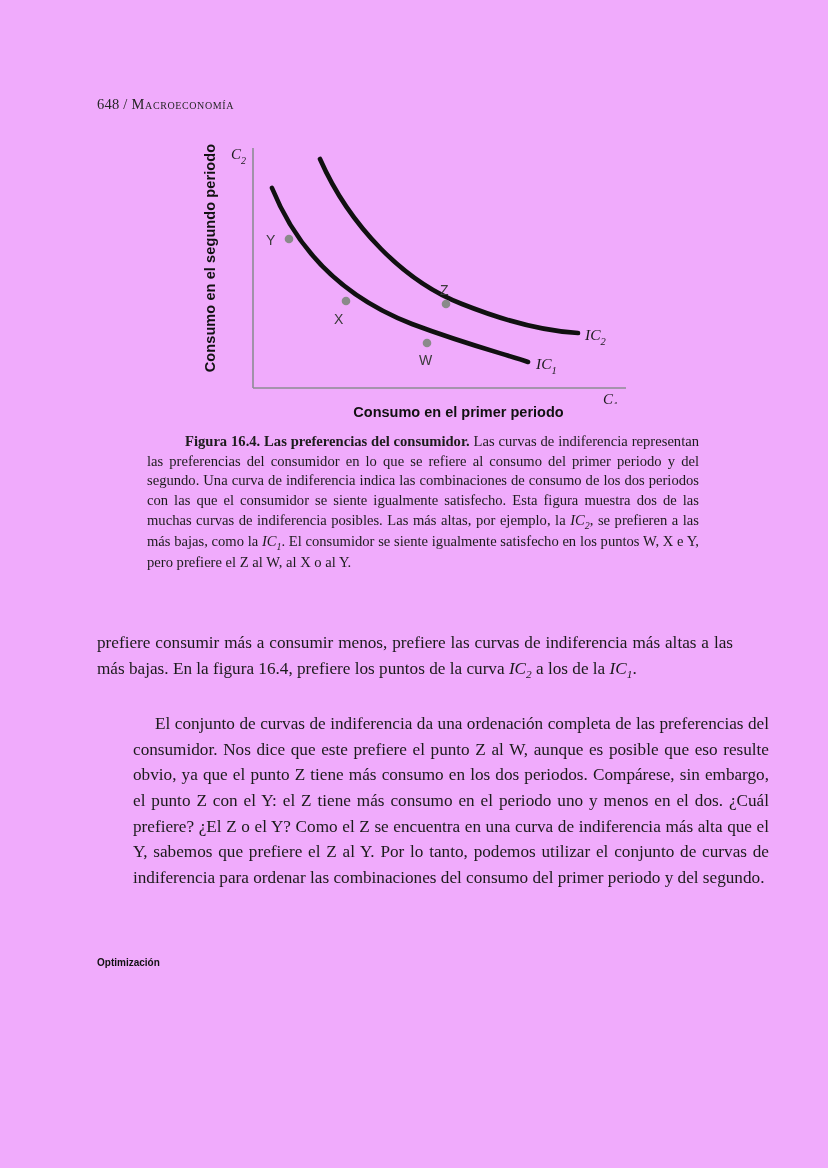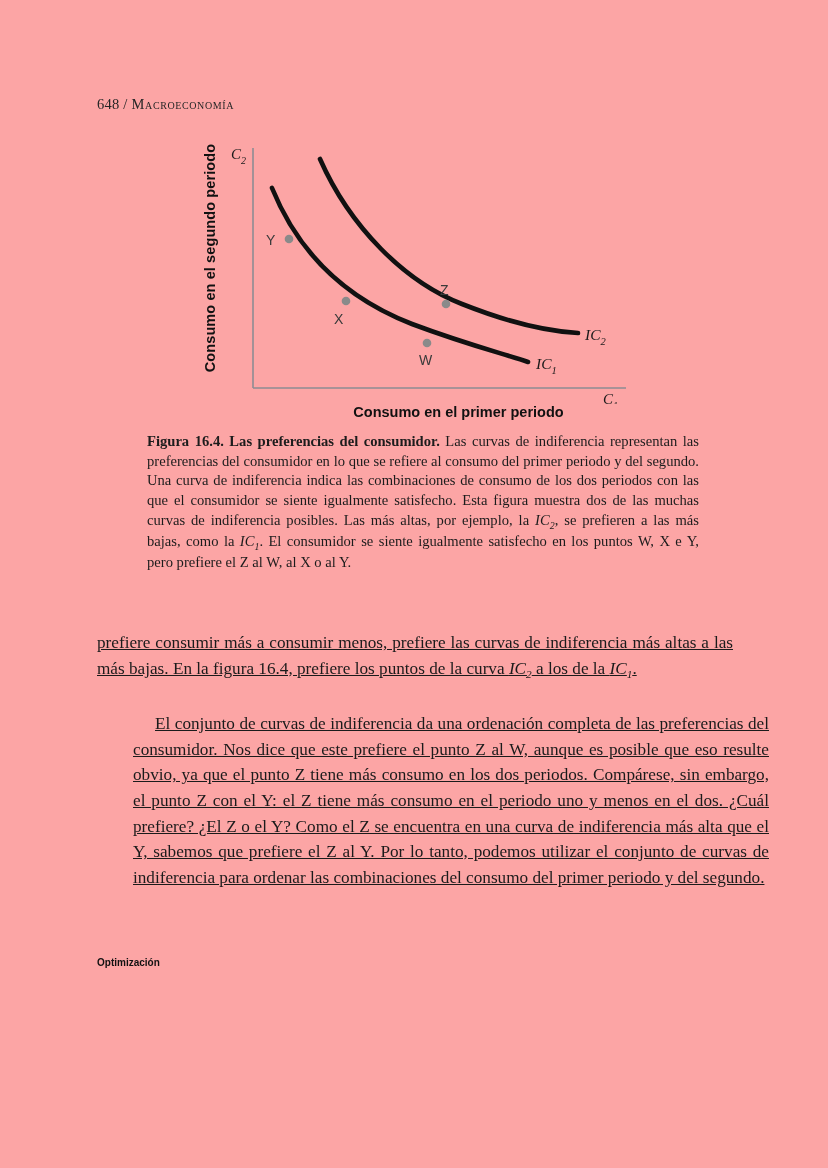--- a/index.html
+++ b/index.html
@@ -12,21 +12,21 @@
     height: 1168px;
     position: relative;
     font-family: "Liberation Serif", "DejaVu Serif", serif;
     color: #1a1a1a;
     overflow: hidden;
   }
 
   .page {
     position: absolute;
     inset: 0;
-    background: #fca5a5;
+    background: #f0abfc;
   }
 
   
   .running-head {
     position: absolute;
     left: 97px;
     top: 96px;
     font-size: 14.5px;
     letter-spacing: 0.2px;
     color: #262626;
@@ -87,34 +87,33 @@
     position: absolute;
     left: 147px;
     top: 432px;
     width: 552px;
     font-size: 14.6px;
     line-height: 1.35;
     text-align: justify;
     color: #1c1c1c;
     hyphens: none;
   }
-  .caption b { font-weight: bold; }
+  .caption b { font-weight: bold; margin-left: 38px; }
   .caption i { font-style: italic; }
   .caption sub { font-size: 0.68em; }
 
   
   .body-text {
     position: absolute;
     left: 97px;
     width: 636px;
     font-size: 17.2px;
     line-height: 1.49;
     text-align: justify;
     color: #1b1b1b;
-    text-decoration: underline;
   }
   .body-text i { font-style: italic; }
   .body-text sub { font-size: 0.66em; }
   .p1 { top: 630px; }
   .p2 { top: 711px; text-indent: 22px; margin-left: 36px; }
   .subhead {
     position: absolute;
     left: 97px;
     top: 957px;
     font-family: "Liberation Sans", "DejaVu Sans", sans-serif;

